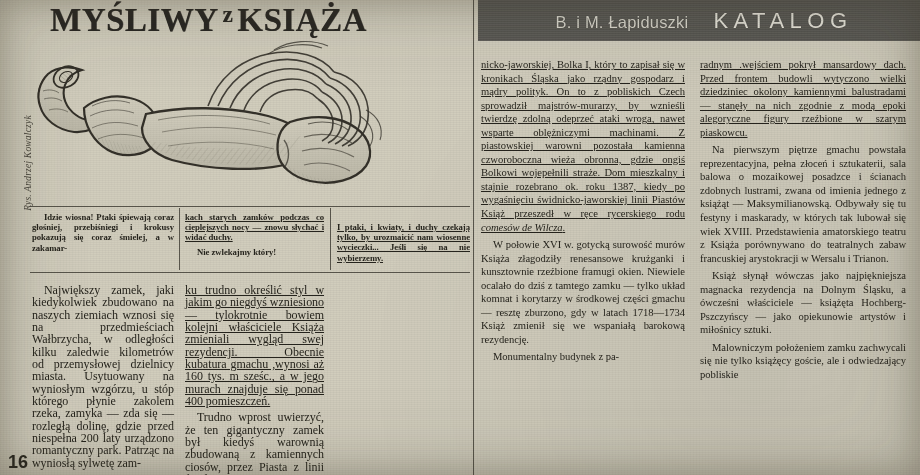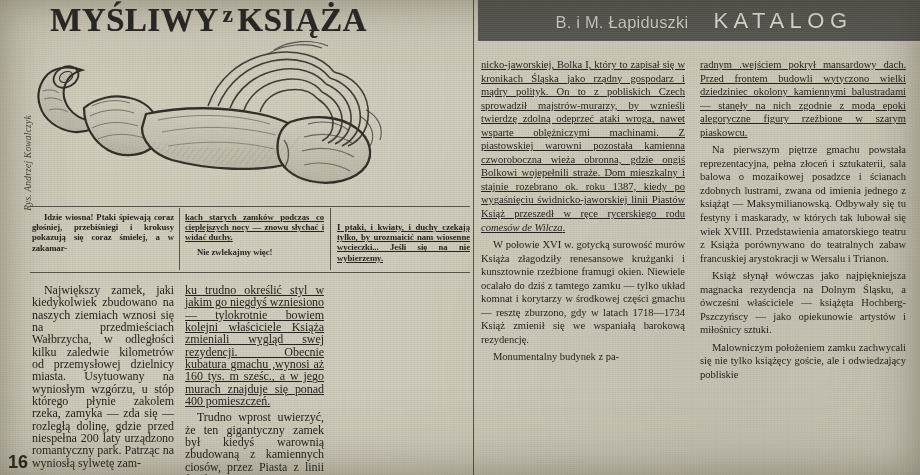--- a/index.html
+++ b/index.html
@@ -305,21 +305,21 @@
   <div class="rule vrule" style="left:330px; top:208px; height:62px;"></div>
   <div class="rule hrule" style="left:30px; top:206px; width:440px;"></div>
   <div class="rule hrule" style="left:30px; top:272px; width:440px;"></div>
 
   <div class="col lead" style="left:32px; top:212px; width:142px;">
     <p>Idzie wiosna! Ptaki śpiewają coraz głośniej, przebiśniegi i krokusy pokazują się coraz śmielej, a w zakamar-</p>
   </div>
 
   <div class="col lead" style="left:185px; top:212px; width:139px;">
     <p class="noindent">kach starych zamków podczas co cieplejszych nocy — znowu słychać i widać duchy.</p>
-    <p>Nie zwlekajmy więc!</p>
+    <p>Nie zwlekajmy który!</p>
   </div>
 
   <div class="col lead" style="left:337px; top:222px; width:133px;">
     <p class="noindent">I ptaki, i kwiaty, i duchy czekają tylko, by urozmaicić nam wiosenne wycieczki... Jeśli się na nie wybierzemy.</p>
   </div>
 
   <div class="col body" style="left:32px; top:284px; width:142px;">
     <p>Największy zamek, jaki kiedykolwiek zbudowano na naszych ziemiach wznosi się na przedmieściach Wałbrzycha, w odległości kilku zaledwie kilometrów od przemysłowej dzielnicy miasta. Usytuowany na wyniosłym wzgórzu, u stóp którego płynie zakolem rzeka, zamyka — zda się — rozległą dolinę, gdzie przed niespełna 200 laty urządzono romantyczny park. Patrząc na wyniosłą sylwetę zam-</p>
   </div>
 

